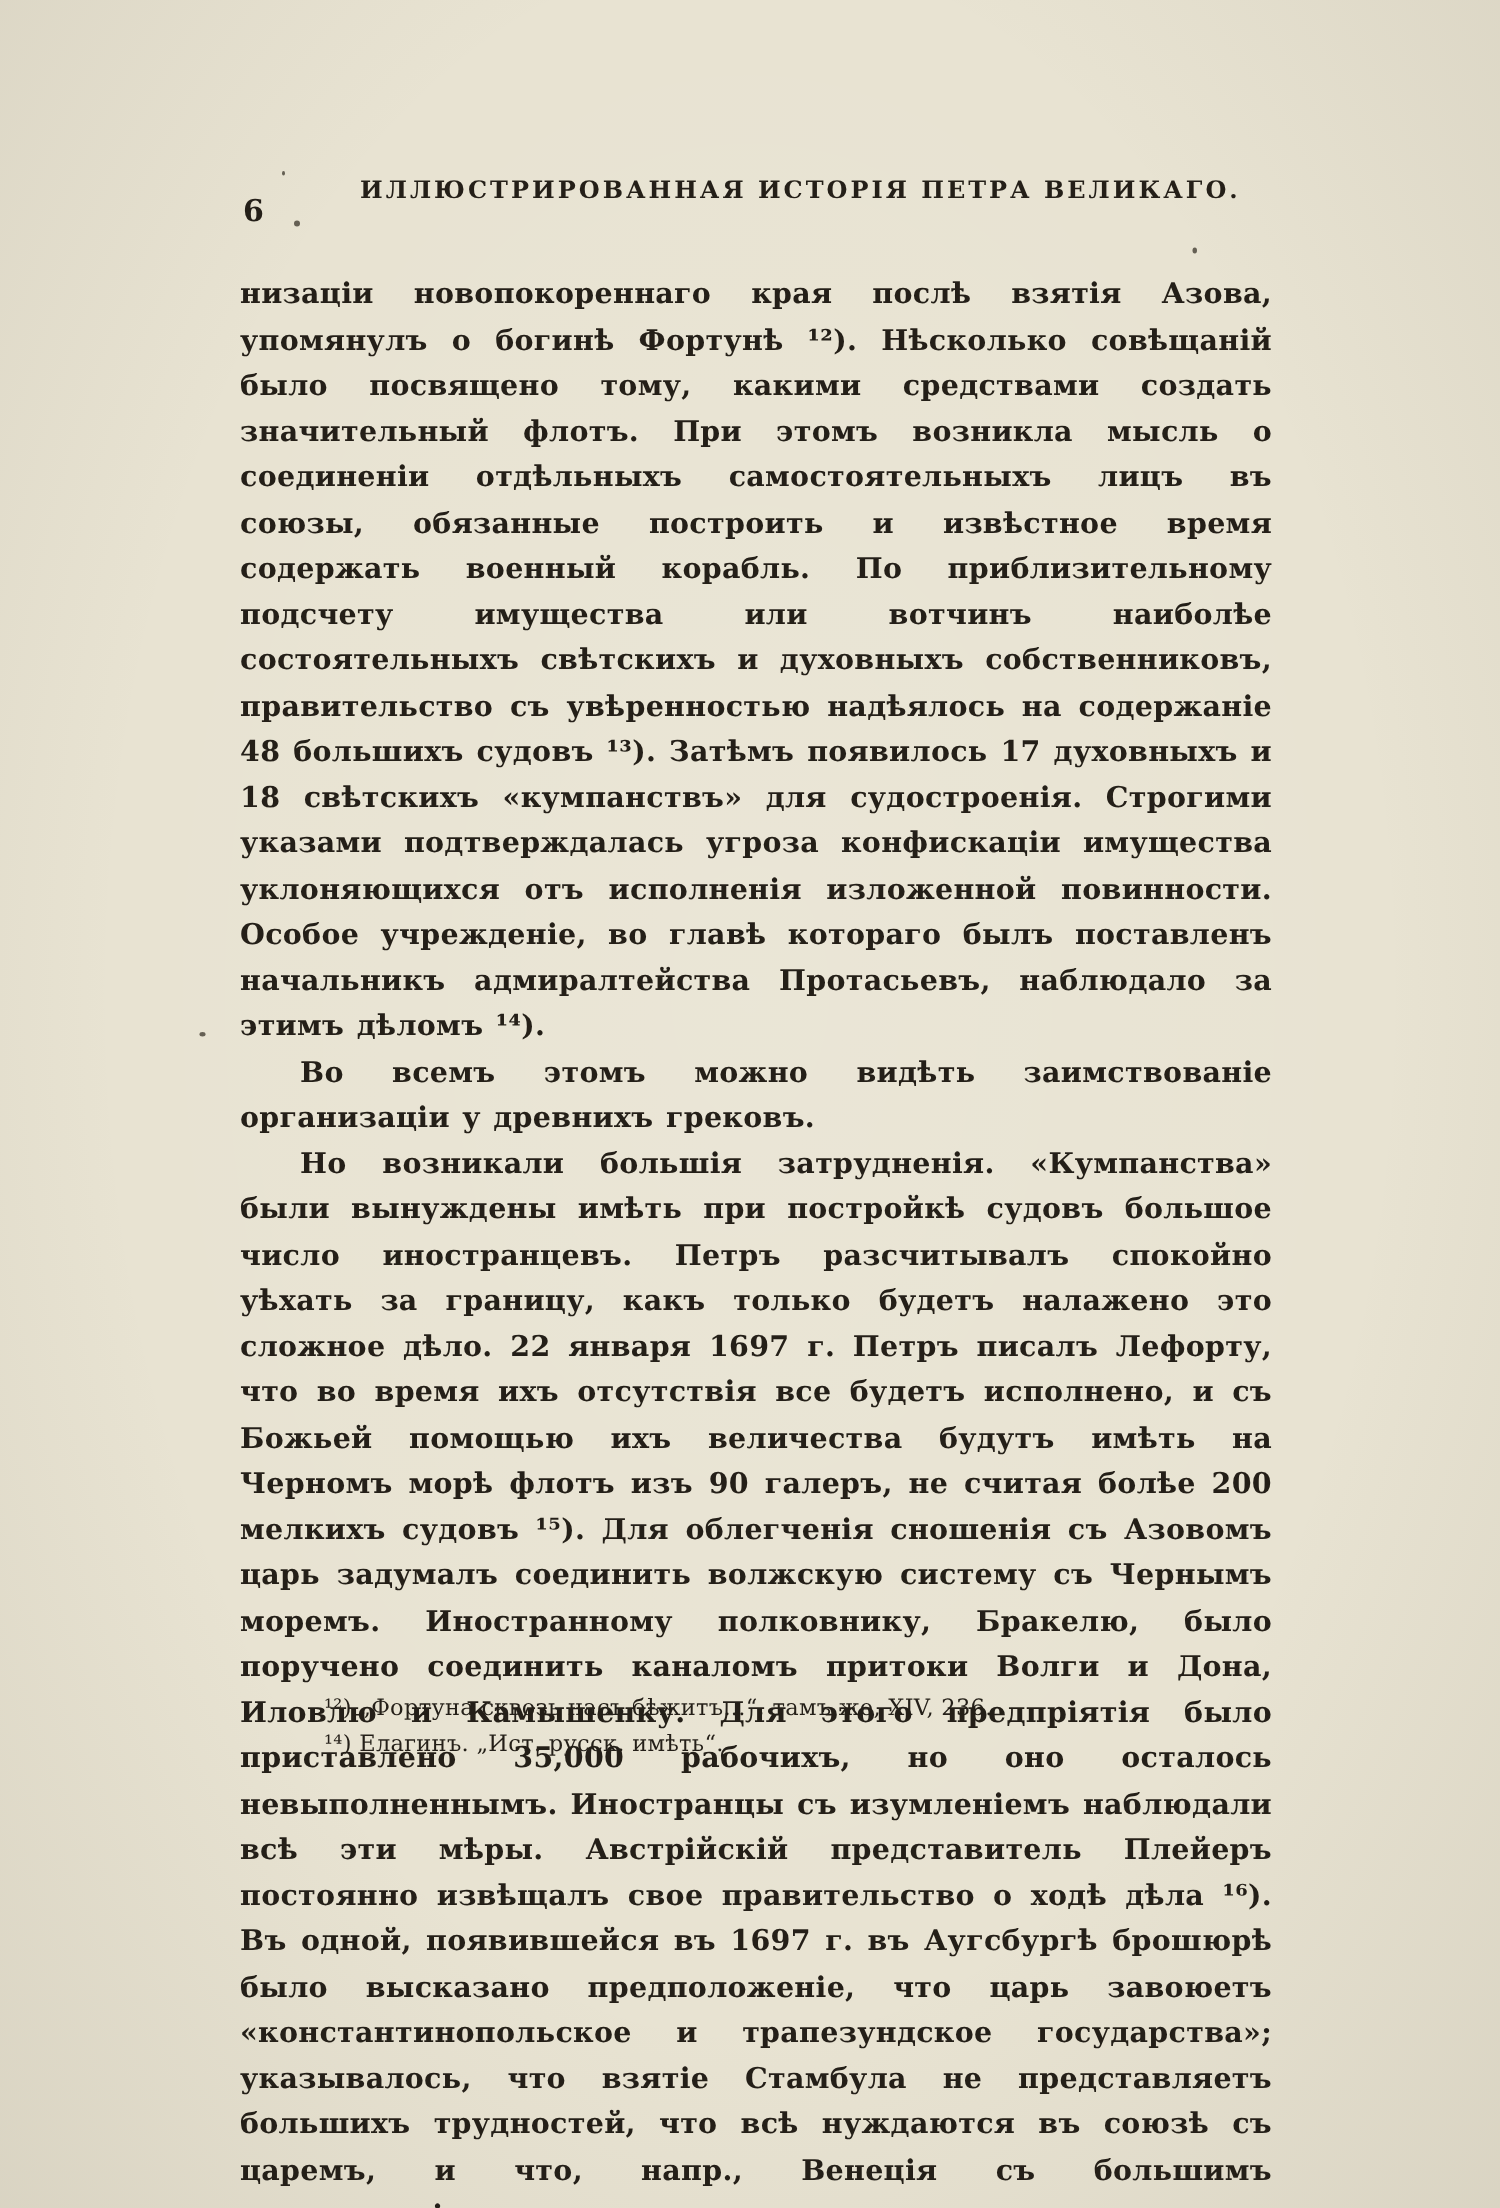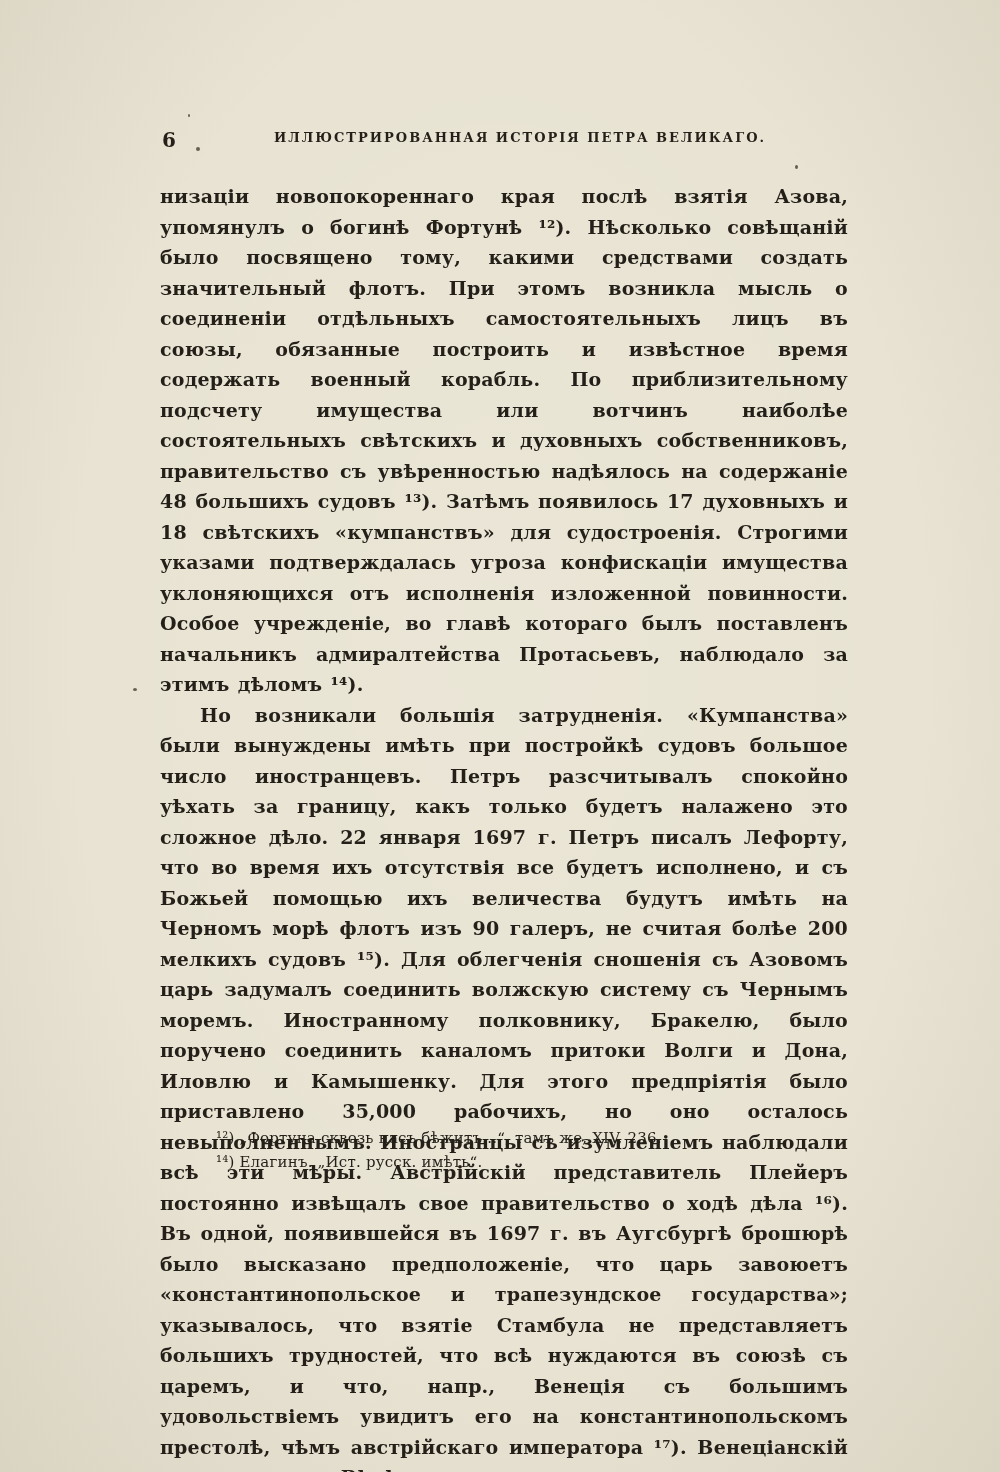--- a/index.html
+++ b/index.html
@@ -21,25 +21,25 @@
   }
   .page-number {
     position: absolute;
     top: 128px;
     left: 162px;
     font-size: 20px;
     font-weight: 700;
   }
   .running-head {
     position: absolute;
-    top: 130px;
+    top: 117px;
     left: 240px;
     width: 560px;
     text-align: center;
-    font-size: 13px;
+    font-size: 16px;
     font-weight: 700;
     letter-spacing: 2px;
     white-space: nowrap;
   }
   .body-text {
     position: absolute;
     top: 181px;
     left: 160px;
     width: 688px;
     font-size: 19px;
@@ -84,20 +84,21 @@
 <body>
 
 <div class="page">
 
   <span class="page-number">6</span>
 
   <div class="running-head">ИЛЛЮСТРИРОВАННАЯ ИСТОРІЯ ПЕТРА ВЕЛИКАГО.</div>
 
   <div class="body-text">
     <p>низаціи новопокореннаго края послѣ взятія Азова, упомянулъ о богинѣ Фортунѣ ¹²). Нѣсколько совѣщаній было посвящено тому, какими средствами создать значительный флотъ. При этомъ возникла мысль о соединеніи отдѣльныхъ самостоятельныхъ лицъ въ союзы, обязанные построить и извѣстное время содержать военный корабль. По приблизительному подсчету имущества или вотчинъ наиболѣе состоятельныхъ свѣтскихъ и духовныхъ собственниковъ, правительство съ увѣренностью надѣялось на содержаніе 48 большихъ судовъ ¹³). Затѣмъ появилось 17 духовныхъ и 18 свѣтскихъ «кумпанствъ» для судостроенія. Строгими указами подтверждалась угроза конфискаціи имущества уклоняющихся отъ исполненія изложенной повинности. Особое учрежденіе, во главѣ котораго былъ поставленъ начальникъ адмиралтейства Протасьевъ, наблюдало за этимъ дѣломъ ¹⁴).</p>
+    <p class="indent">Во всемъ этомъ можно видѣть заимствованіе организаціи у древнихъ грековъ.</p>
     <p class="indent">Но возникали большія затрудненія. «Кумпанства» были вынуждены имѣть при постройкѣ судовъ большое число иностранцевъ. Петръ разсчитывалъ спокойно уѣхать за границу, какъ только будетъ налажено это сложное дѣло. 22 января 1697 г. Петръ писалъ Лефорту, что во время ихъ отсутствія все будетъ исполнено, и съ Божьей помощью ихъ величества будутъ имѣть на Черномъ морѣ флотъ изъ 90 галеръ, не считая болѣе 200 мелкихъ судовъ ¹⁵). Для облегченія сношенія съ Азовомъ царь задумалъ соединить волжскую систему съ Чернымъ моремъ. Иностранному полковнику, Бракелю, было поручено соединить каналомъ притоки Волги и Дона, Иловлю и Камышенку. Для этого предпріятія было приставлено 35,000 рабочихъ, но оно осталось невыполненнымъ. Иностранцы съ изумленіемъ наблюдали всѣ эти мѣры. Австрійскій представитель Плейеръ постоянно извѣщалъ свое правительство о ходѣ дѣла ¹⁶). Въ одной, появившейся въ 1697 г. въ Аугсбургѣ брошюрѣ было высказано предположеніе, что царь завоюетъ «константинопольское и трапезундское государства»; указывалось, что взятіе Стамбула не представляетъ большихъ трудностей, что всѣ нуждаются въ союзѣ съ царемъ, и что, напр., Венеція съ большимъ удовольствіемъ увидитъ его на константинопольскомъ престолѣ, чѣмъ австрійскаго императора ¹⁷). Венеціанскій посланникъ въ Вѣнѣ</p>
   </div>
 
   <div class="footnotes">
     <p>¹²) „Фортуна сквозь насъ бѣжитъ...“, тамъ же, XIV, 236.</p>
     <p>¹⁴) Елагинъ. „Ист. русск. имѣть“.</p>
   </div>
 
   <span class="speck s1"></span>
   <span class="speck s2"></span>

